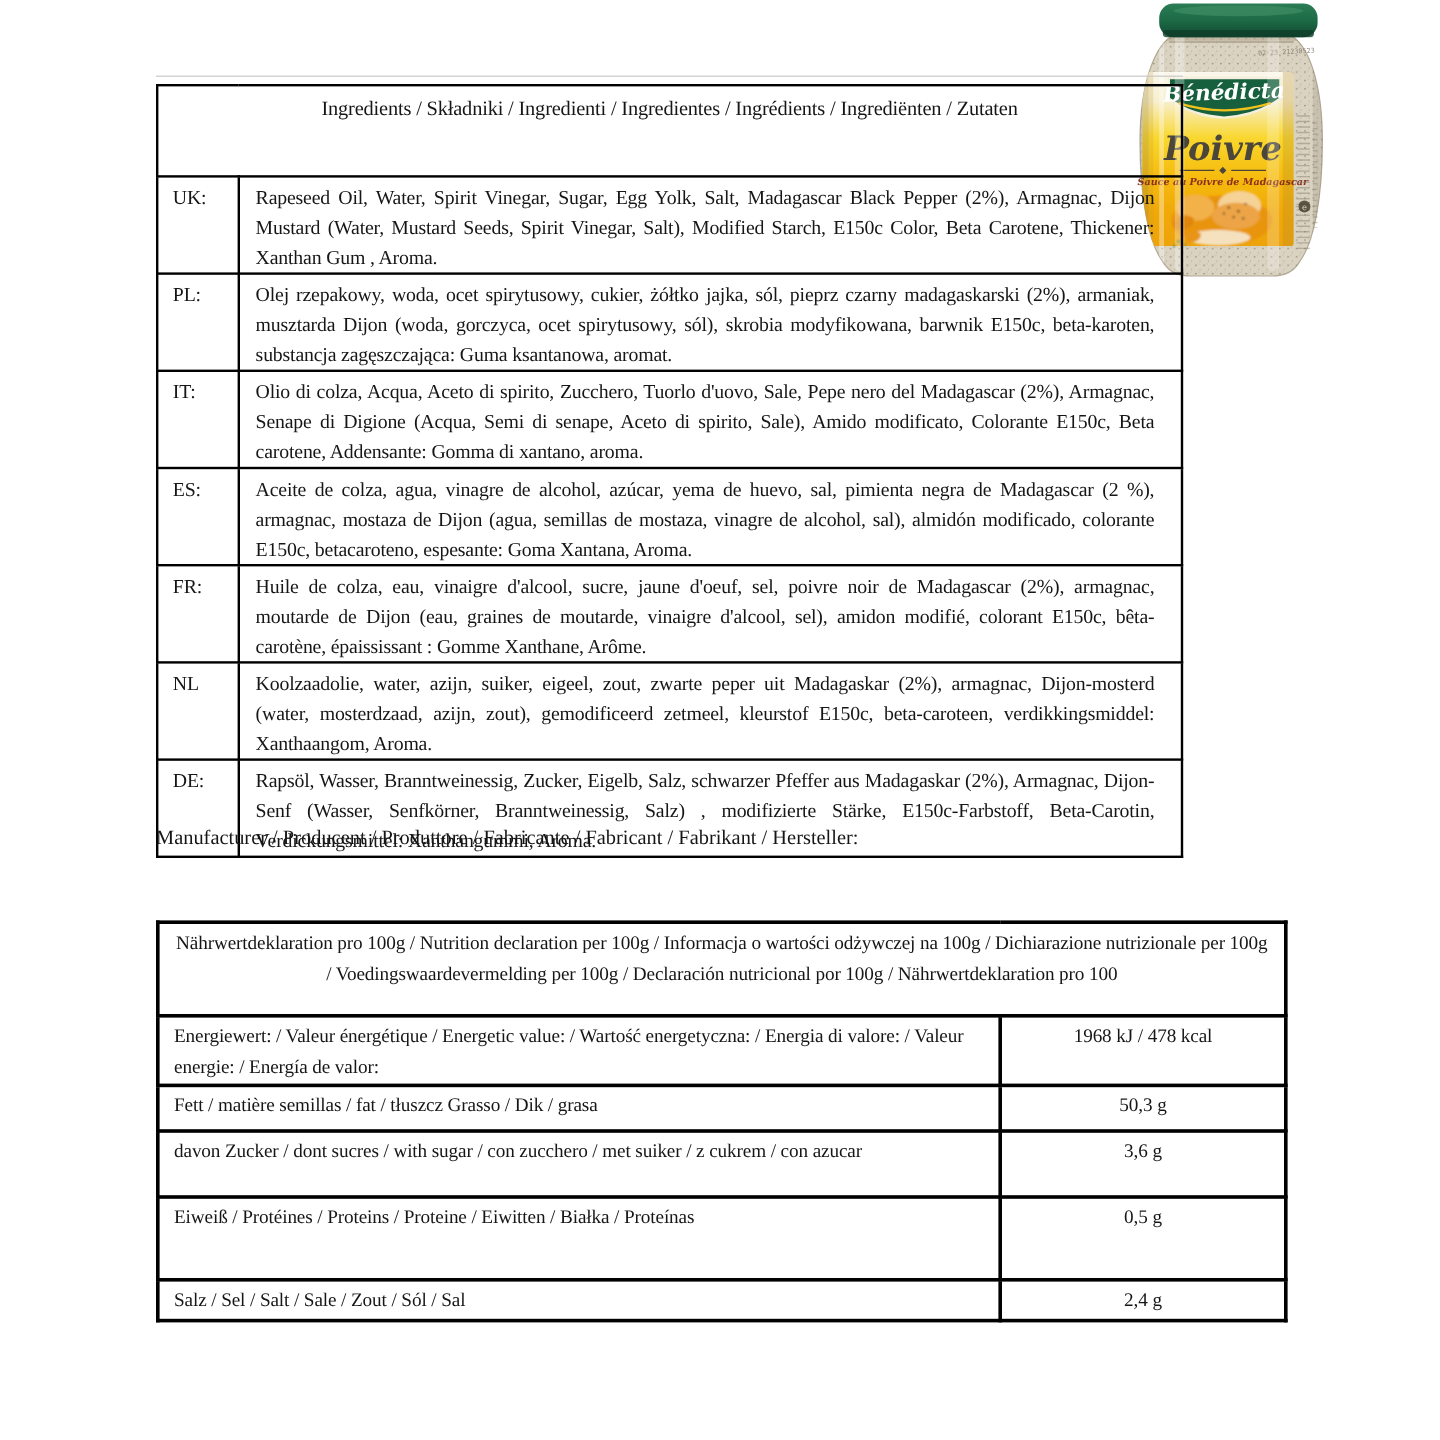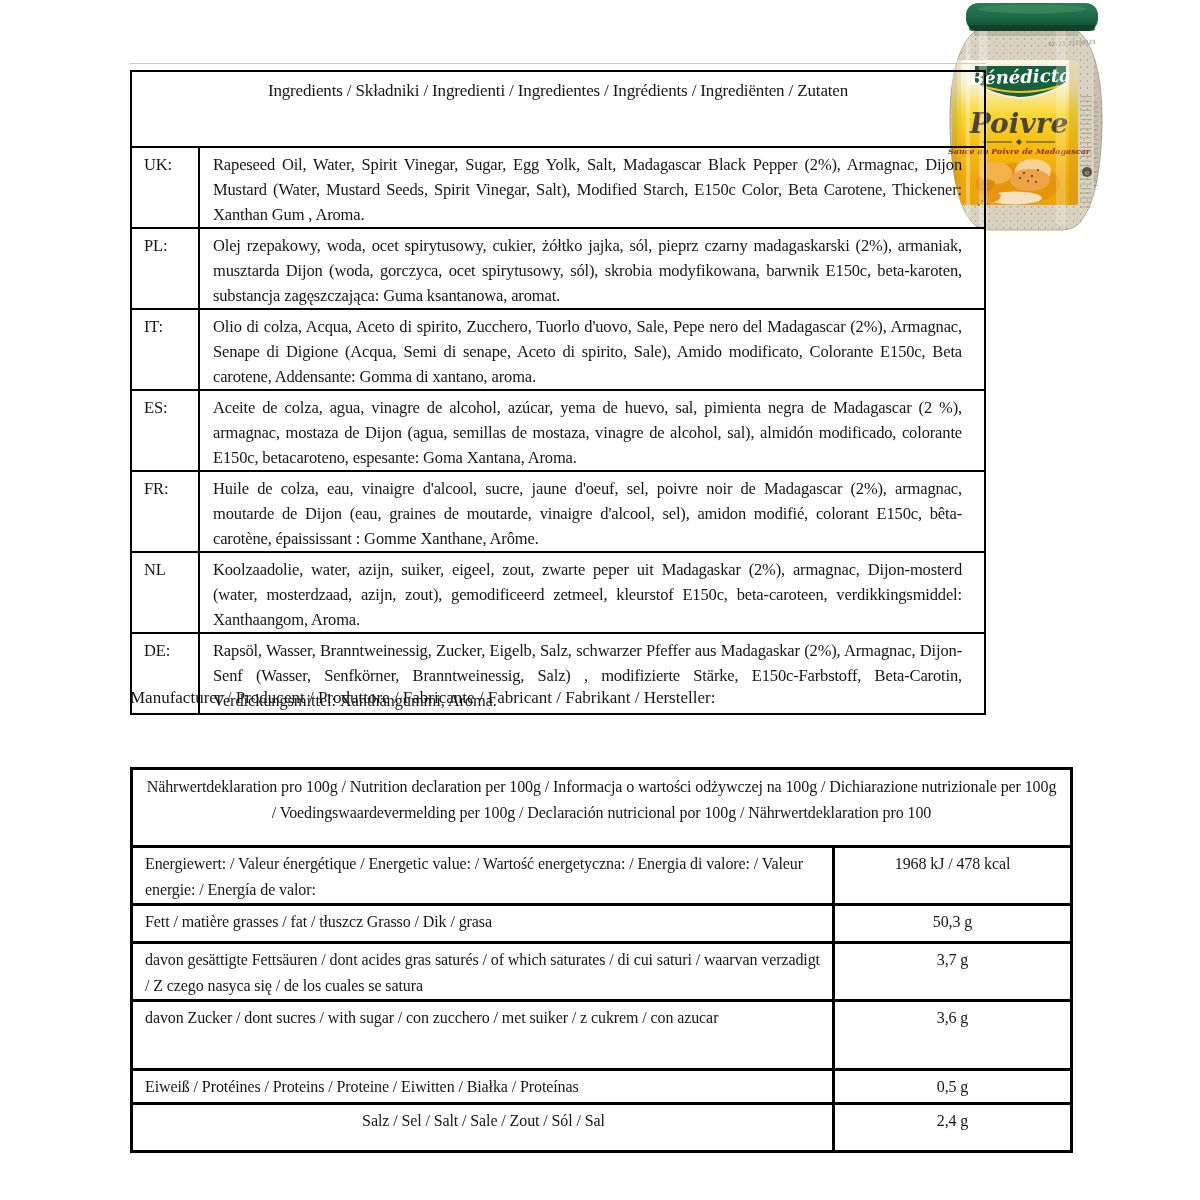--- a/index.html
+++ b/index.html
@@ -206,26 +206,22 @@
     </colgroup>
   <tbody>
       <tr>
     <td class="head" colspan="2">Nährwertdeklaration pro 100g / Nutrition declaration per 100g / Informacja o wartości odżywczej na 100g / Dichiarazione nutrizionale per 100g / Voedingswaardevermelding per 100g / Declaración nutricional por 100g / Nährwertdeklaration pro 100</td>
   </tr>
   <tr>
     <td class="nlab">Energiewert: / Valeur énergétique / Energetic value: / Wartość energetyczna: / Energia di valore: / Valeur energie: / Energía de valor:</td>
     <td class="nval">1968 kJ / 478 kcal</td>
   </tr>
   <tr>
-    <td class="nlab">Fett / matière grasses / fat / tłuszcz Grasso / Dik / grasa</td>
+    <td class="nlab">Fett / matière semillas / fat / tłuszcz Grasso / Dik / grasa</td>
     <td class="nval">50,3 g</td>
-  </tr>
-  <tr>
-    <td class="nlab">davon gesättigte Fettsäuren / dont acides gras saturés / of which saturates / di cui saturi / waarvan verzadigt / Z czego nasyca się / de los cuales se satura</td>
-    <td class="nval">3,7 g</td>
   </tr>
   <tr>
     <td class="nlab">davon Zucker / dont sucres / with sugar / con zucchero / met suiker / z cukrem / con azucar</td>
     <td class="nval">3,6 g</td>
   </tr>
   <tr>
     <td class="nlab">Eiweiß / Protéines / Proteins / Proteine / Eiwitten / Białka / Proteínas</td>
     <td class="nval">0,5 g</td>
   </tr>
   <tr>

